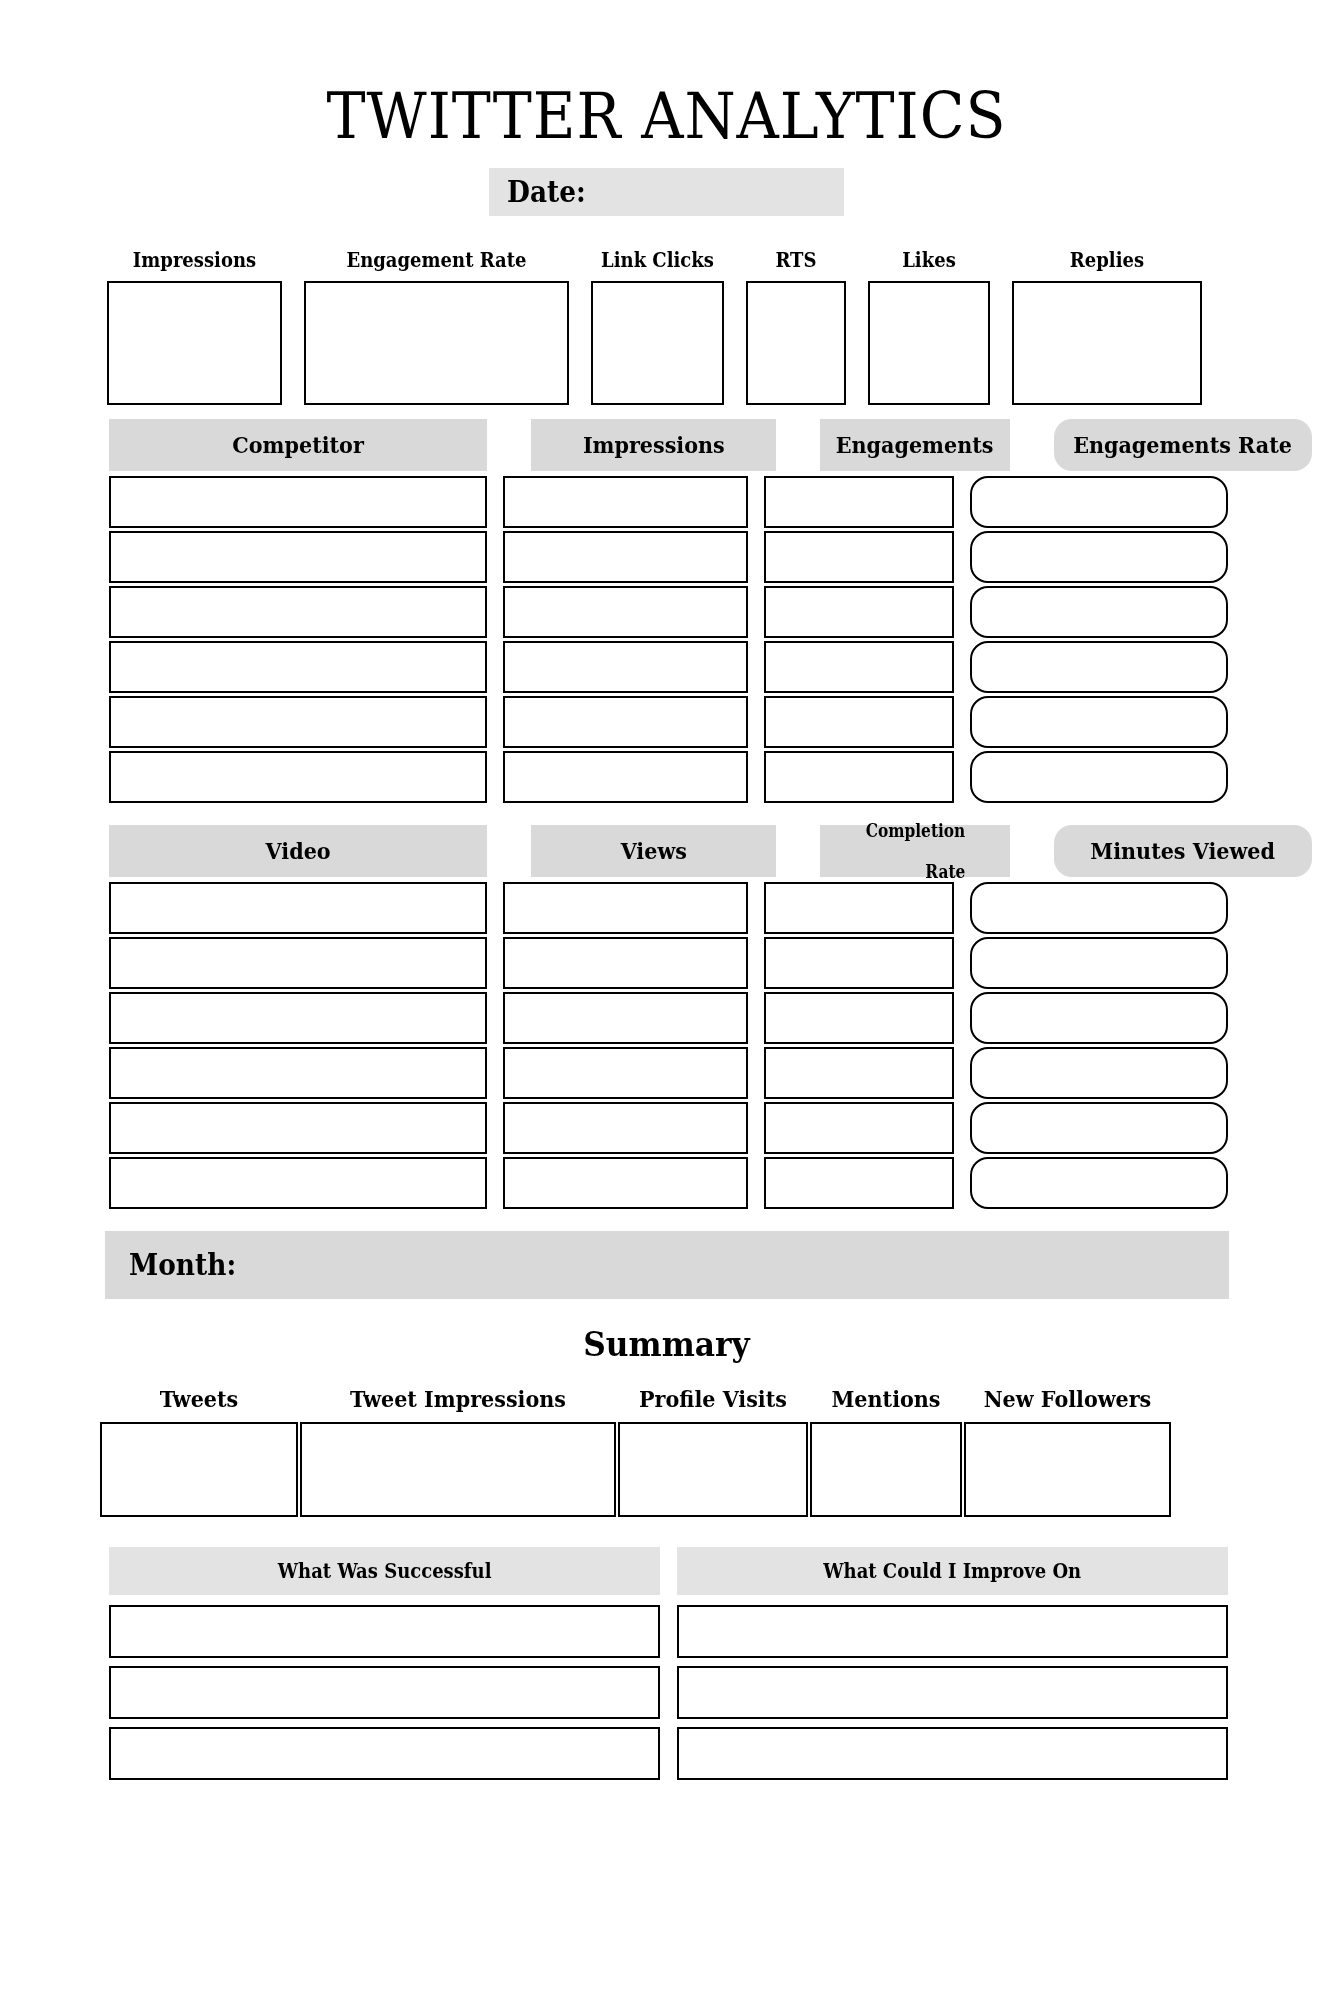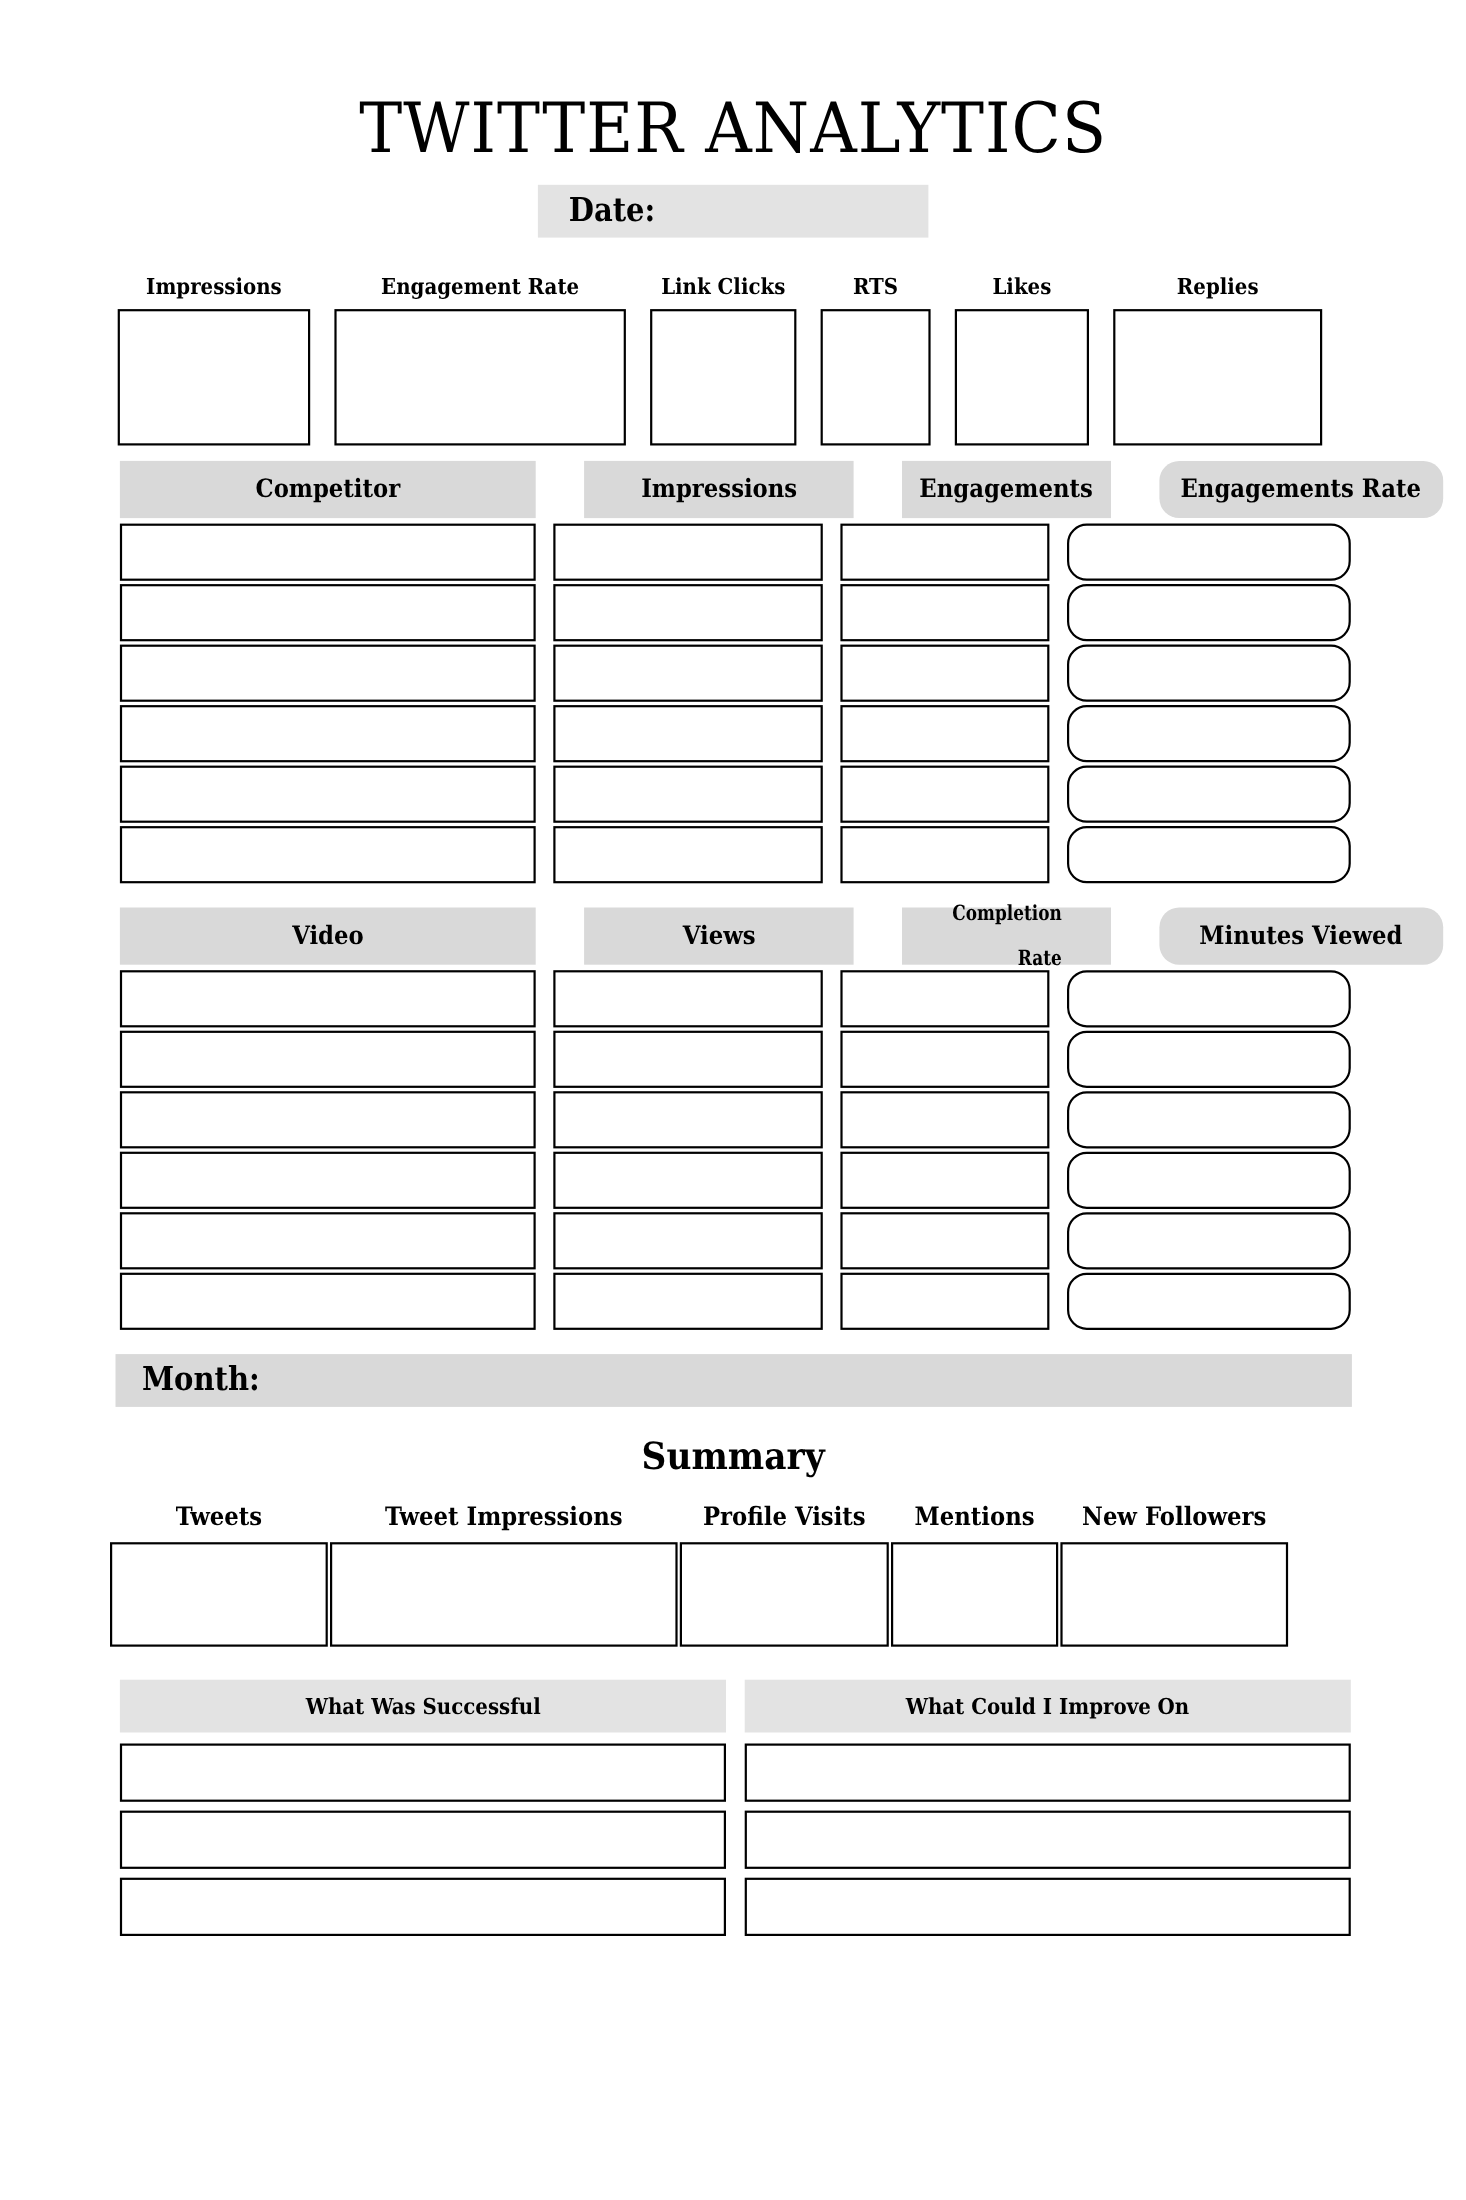--- a/index.html
+++ b/index.html
@@ -36,21 +36,21 @@
     transform: scaleX(0.93);
   }
 
   .date-bar {
     width: 355px;
     height: 48px;
     background: #e3e3e3;
     margin: 20px auto 0 auto;
     display: flex;
     align-items: center;
-    padding-left: 28px;
+    padding-left: 18px;
     box-sizing: border-box;
   }
   .date-bar .lbl {
     font-size: 30px;
     font-weight: bold;
     transform: scaleX(0.88);
     transform-origin: left center;
     line-height: 1;
   }
 
@@ -126,21 +126,21 @@
   .col-c { flex: 0 0 190px; }
   .col-d { flex: 0 0 258px; border-radius: 18px; }
 
   .gap-competitor { height: 14px; }
   .gap-video { height: 22px; }
 
   
   .month-bar {
     margin: 22px auto 0 auto;
     width: 1124px;
-    height: 48px;
+    height: 68px;
     background: #d9d9d9;
     display: flex;
     align-items: center;
     padding-left: 24px;
     box-sizing: border-box;
   }
   .month-bar .lbl {
     font-size: 30px;
     font-weight: bold;
     transform: scaleX(0.88);

